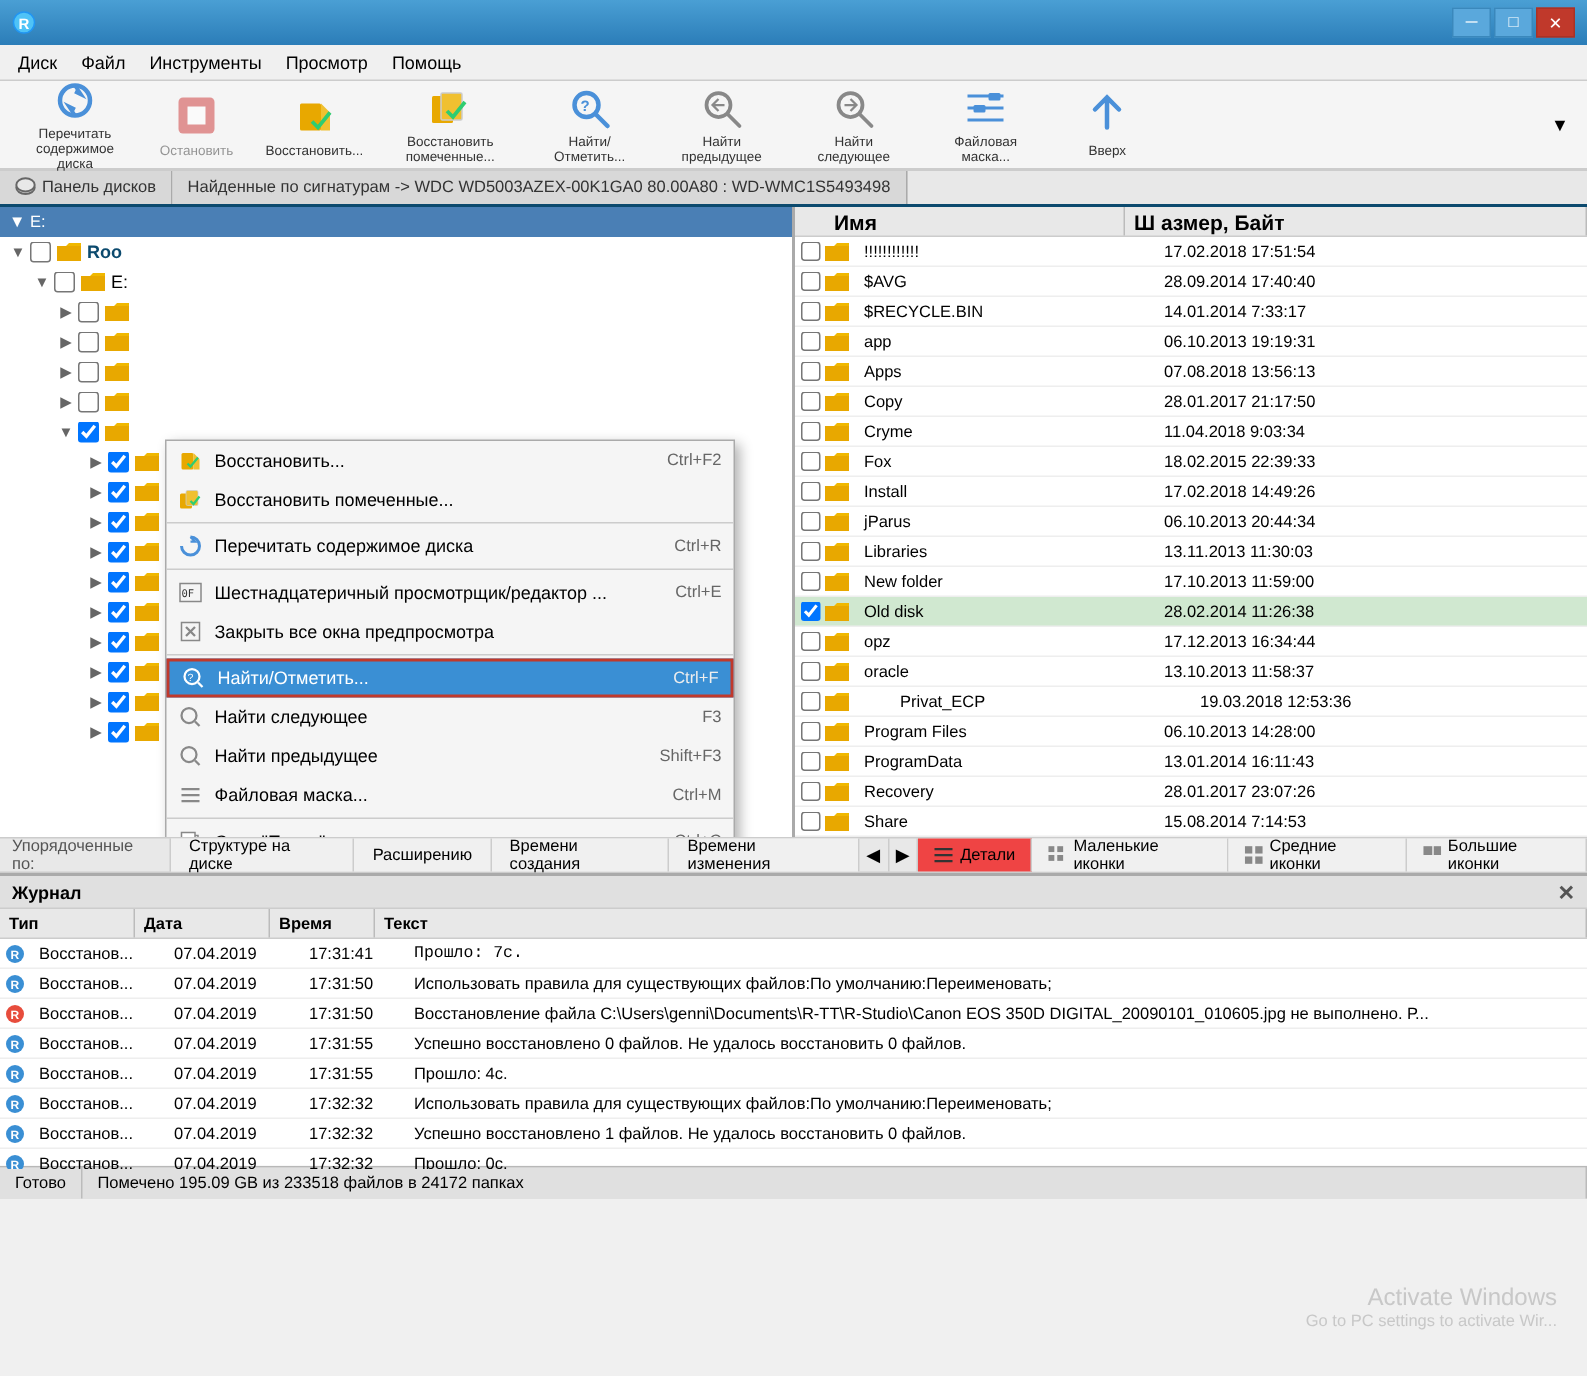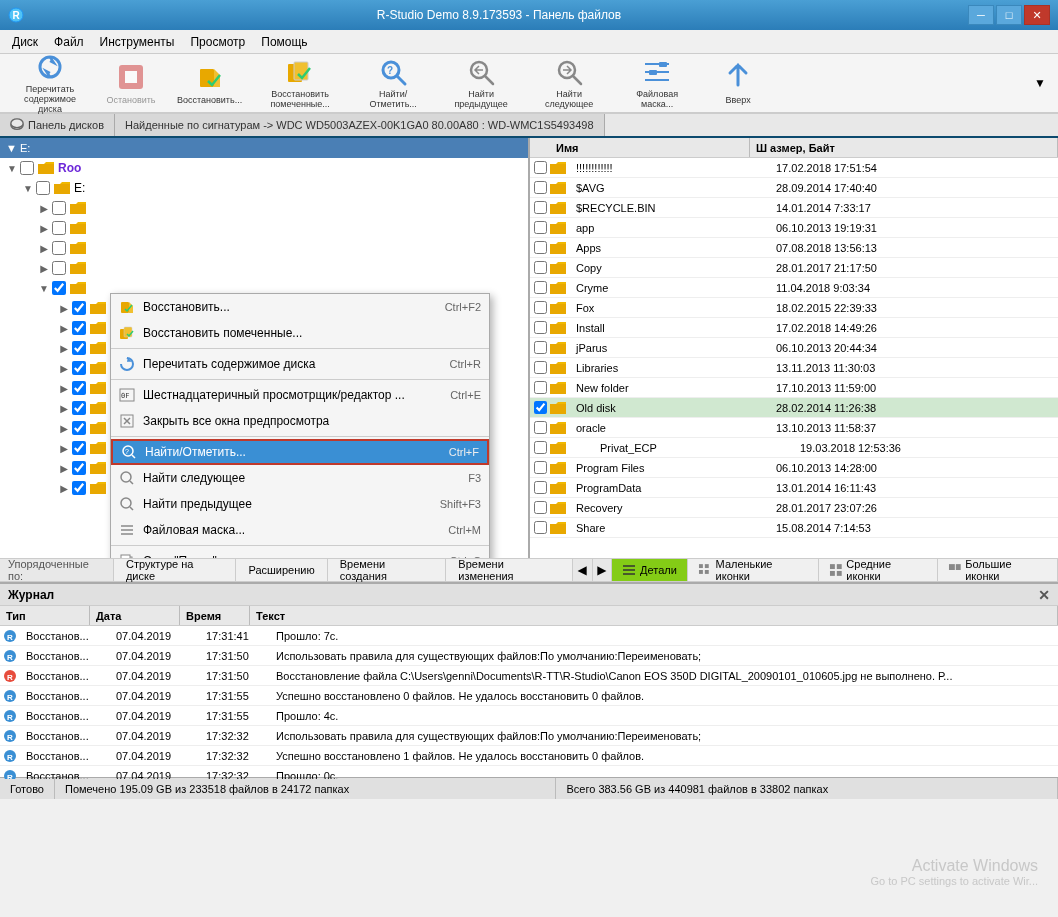--- a/index.html
+++ b/index.html
@@ -41,32 +41,32 @@
     .ctx-item.highlighted { background: #3a8fd4; color: white; border: 2px solid #c0392b; }
     .ctx-item.separator { height: 1px; background: #ccc; padding: 0; margin: 2px 0; }
     .ctx-icon { width: 16px; height: 16px; display: flex; align-items: center; justify-content: center; }
     .ctx-shortcut { margin-left: auto; color: #666; font-size: 11px; }
     .ctx-item.highlighted .ctx-shortcut { color: #eee; }
 
     
     .right-panel { flex: 1; overflow: hidden; background: white; }
     .file-list { overflow-y: auto; height: 100%; }
     .file-list-header { display: flex; background: #e8e8e8; height: 20px; align-items: center; border-bottom: 1px solid #ccc; position: sticky; top: 0; }
-    .file-col-header { padding: 0 6px; font-size: 11px; font-weight: bold; border-right: 1px solid #bbb; height: 100%; display: flex; align-items: center; cursor: pointer; }
+    .file-col-header { padding: 0 6px; font-size: 14px; font-weight: bold; border-right: 1px solid #bbb; height: 100%; display: flex; align-items: center; cursor: pointer; }
     .file-row { display: flex; align-items: center; height: 20px; border-bottom: 1px solid #eee; }
     .file-row.checked { background: #d0e8d0; }
     .file-cell { padding: 0 6px; font-size: 11px; overflow: hidden; text-overflow: ellipsis; white-space: nowrap; }
     .file-checkbox { width: 20px; display: flex; align-items: center; justify-content: center; }
 
     
     .sort-bar { height: 24px; background: #e8e8e8; display: flex; align-items: center; border-top: 1px solid #ccc; border-bottom: 1px solid #ccc; }
     .sort-label { padding: 0 8px; font-size: 11px; color: #555; border-right: 1px solid #ccc; height: 100%; display: flex; align-items: center; }
     .sort-btn { padding: 0 12px; font-size: 11px; cursor: pointer; height: 100%; display: flex; align-items: center; border-right: 1px solid #ccc; background: #f0f0f0; }
     .view-btn { padding: 0 10px; font-size: 11px; cursor: pointer; height: 100%; display: flex; align-items: center; border-right: 1px solid #ccc; background: #f0f0f0; gap: 4px; }
-    .view-btn.active { background: #84cc16; }
+    .view-btn.active { background: #ef4444; }
 
     
     .log-panel { height: 195px; border-top: 2px solid #aaa; background: white; }
     .log-header { background: #e0e0e0; height: 22px; display: flex; align-items: center; padding: 0 8px; font-size: 12px; font-weight: bold; border-bottom: 1px solid #ccc; justify-content: space-between; }
     .log-table { overflow-y: auto; height: calc(195px - 22px - 20px); }
     .log-col-headers { display: flex; background: #e8e8e8; height: 20px; align-items: center; border-bottom: 1px solid #ccc; position: sticky; top: 0; }
     .log-col-h { padding: 0 6px; font-size: 11px; font-weight: bold; border-right: 1px solid #bbb; height: 100%; display: flex; align-items: center; }
     .log-row { display: flex; align-items: center; height: 20px; border-bottom: 1px solid #eee; }
     .log-cell { padding: 0 6px; font-size: 11px; overflow: hidden; text-overflow: ellipsis; white-space: nowrap; }
 
@@ -80,21 +80,20 @@
     .panel-area { display: flex; height: 420px; }
   </style>
 </head>
 <body>
 
 <div class="title-bar">
   <svg width="16" height="16" viewBox="0 0 16 16" style="margin-right:6px">
     <circle cx="8" cy="8" r="7" fill="#4fc3f7" stroke="#2196f3" stroke-width="1"></circle>
     <text x="8" y="12" text-anchor="middle" fill="white" font-size="10" font-weight="bold">R</text>
   </svg>
-  <span style="flex:1;text-align:center;font-size:12px">R-Studio Demo 8.9.173593 - Панель файлов</span>
   <div class="title-bar-controls">
     <button class="title-btn">─</button>
     <button class="title-btn">□</button>
     <button class="title-btn close">✕</button>
   </div>
 </div>
 
 <div class="menu-bar">
   <span class="menu-item">Диск</span>
   <span class="menu-item">Файл</span>
@@ -216,21 +215,21 @@
     </div>
     <div class="tree-view">
 
       <div class="tree-item" style="padding-left:4px">
         <span class="tree-expand">▼</span>
         <input type="checkbox" class="tree-checkbox" style="">
         <svg width="16" height="14" viewBox="0 0 16 14" style="margin-right:4px">
             <path d="M0 3 L0 13 L16 13 L16 3 Z" fill="#e8a800"></path>
             <path d="M0 3 L6 3 L8 1 L16 1 L16 3" fill="#f0b800"></path>
           </svg>
-        <span style="color:#6d28d9;font-weight:bold">Roo</span>
+        <span style="color:#0c4a6e;font-weight:bold">Roo</span>
       </div>
       <div class="tree-item" style="padding-left:20px">
         <span class="tree-expand">▼</span>
         <input type="checkbox" class="tree-checkbox" style="">
         <svg width="16" height="14" viewBox="0 0 16 14" style="margin-right:4px">
             <path d="M0 3 L0 13 L16 13 L16 3 Z" fill="#e8a800"></path>
             <path d="M0 3 L6 3 L8 1 L16 1 L16 3" fill="#f0b800"></path>
           </svg>
         <span>E:</span>
       </div>
@@ -659,20 +658,33 @@
               <input type="checkbox" checked="" style="">
             </div>
             <div style="width: 20px; display: flex; align-items: center;">
               <svg width="16" height="14" viewBox="0 0 16 14">
                 <path d="M0 3 L0 13 L16 13 L16 3 Z" fill="#e8a800"></path>
                 <path d="M0 3 L6 3 L8 1 L16 1 L16 3" fill="#f0b800"></path>
               </svg>
             </div>
             <div class="file-cell" style="width: 200px;">Old disk</div>
             <div class="file-cell" style="flex: 1 1 0%;">28.02.2014 11:26:38</div>
+          </div>
+          <div class="file-row">
+            <div class="file-checkbox">
+              <input type="checkbox" style="">
+            </div>
+            <div style="width: 20px; display: flex; align-items: center;">
+              <svg width="16" height="14" viewBox="0 0 16 14">
+                <path d="M0 3 L0 13 L16 13 L16 3 Z" fill="#e8a800"></path>
+                <path d="M0 3 L6 3 L8 1 L16 1 L16 3" fill="#f0b800"></path>
+              </svg>
+            </div>
+            <div class="file-cell" style="width: 200px;">opz</div>
+            <div class="file-cell" style="flex: 1 1 0%;">17.12.2013 16:34:44</div>
           </div>
           <div class="file-row">
             <div class="file-checkbox">
               <input type="checkbox" style="">
             </div>
             <div style="width: 20px; display: flex; align-items: center;">
               <svg width="16" height="14" viewBox="0 0 16 14">
                 <path d="M0 3 L0 13 L16 13 L16 3 Z" fill="#e8a800"></path>
                 <path d="M0 3 L6 3 L8 1 L16 1 L16 3" fill="#f0b800"></path>
               </svg>
@@ -826,21 +838,21 @@
         <div class="log-row">
           <div style="width: 20px; display: flex; align-items: center; justify-content: center; flex-shrink: 0;">
             <svg width="14" height="14" viewBox="0 0 14 14">
               <circle cx="7" cy="7" r="6" fill="#3a8fd4"></circle>
               <text x="4" y="10.5" font-size="8" fill="white" font-weight="bold">R</text>
             </svg>
           </div>
           <div class="log-cell" style="width: 90px;">Восстанов...</div>
           <div class="log-cell" style="width: 90px;">07.04.2019</div>
           <div class="log-cell" style="width: 70px;">17:31:41</div>
-          <div class="log-cell" style="flex: 1 1 0%;">Прошло: 7с.</div>
+          <div class="log-cell" style="flex: 1 1 0%; font-family: Liberation Mono, monospace;">Прошло: 7с.</div>
         </div>
         <div class="log-row">
           <div style="width: 20px; display: flex; align-items: center; justify-content: center; flex-shrink: 0;">
             <svg width="14" height="14" viewBox="0 0 14 14">
               <circle cx="7" cy="7" r="6" fill="#3a8fd4"></circle>
               <text x="4" y="10.5" font-size="8" fill="white" font-weight="bold">R</text>
             </svg>
           </div>
           <div class="log-cell" style="width: 90px;">Восстанов...</div>
           <div class="log-cell" style="width: 90px;">07.04.2019</div>
@@ -923,21 +935,18 @@
   </div>
 </div>
 
 <div class="status-bar">
   <div class="status-item">
     <span>Готово</span>
   </div>
   <div class="status-item" style="flex:1">
     <span>Помечено 195.09 GB из 233518 файлов в 24172 папках</span>
   </div>
-  <div class="status-item" style="flex:1">
-    <span>Всего 383.56 GB из 440981 файлов в 33802 папках</span>
-  </div>
 </div>
 
 <div class="watermark">
   <div style="font-size:16px;color:rgba(160,160,160,0.5)">Activate Windows</div>
   <div style="font-size:11px;color:rgba(160,160,160,0.5)">Go to PC settings to activate Wir...</div>
 </div>
 
 </body></html>

